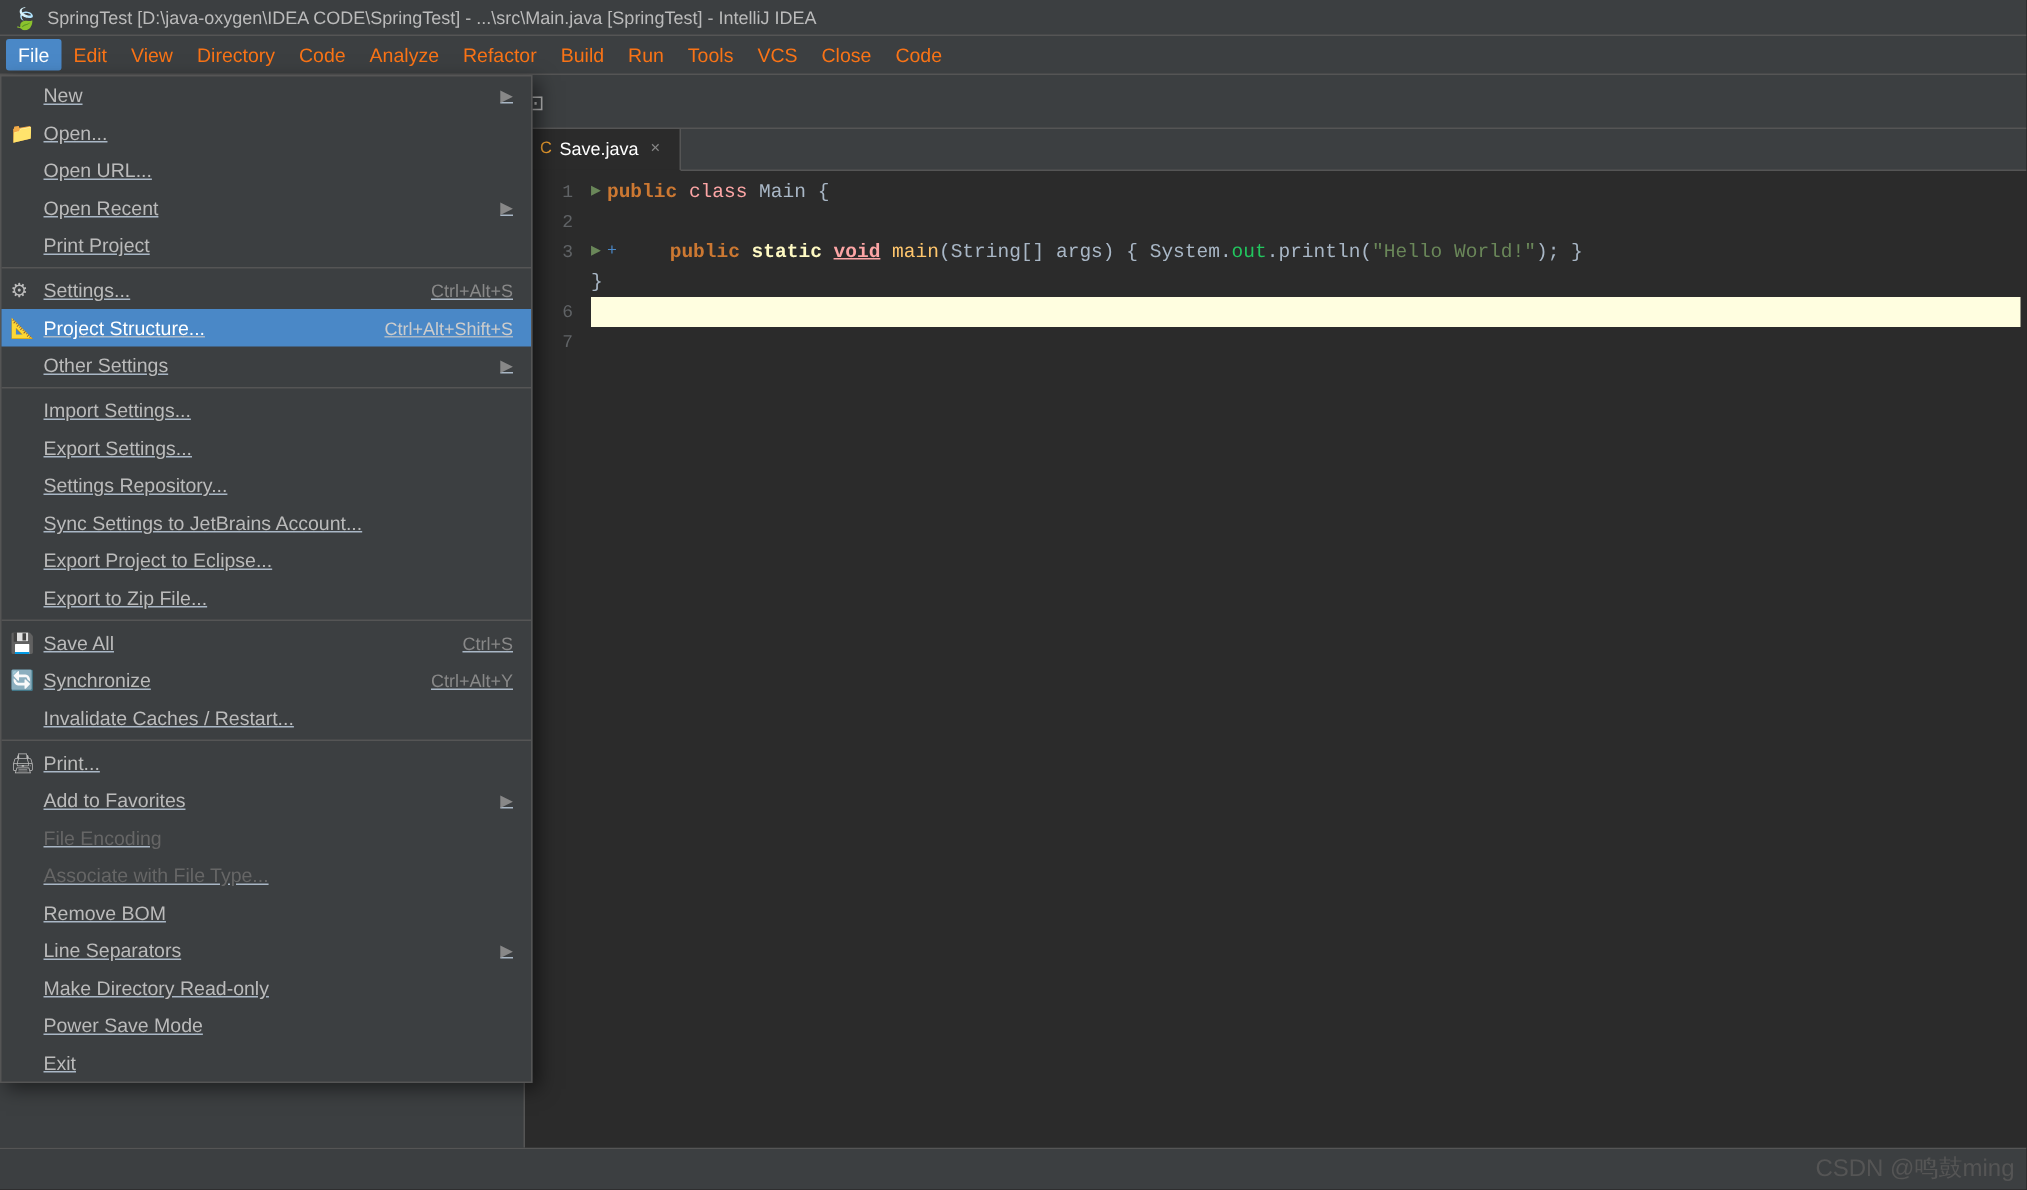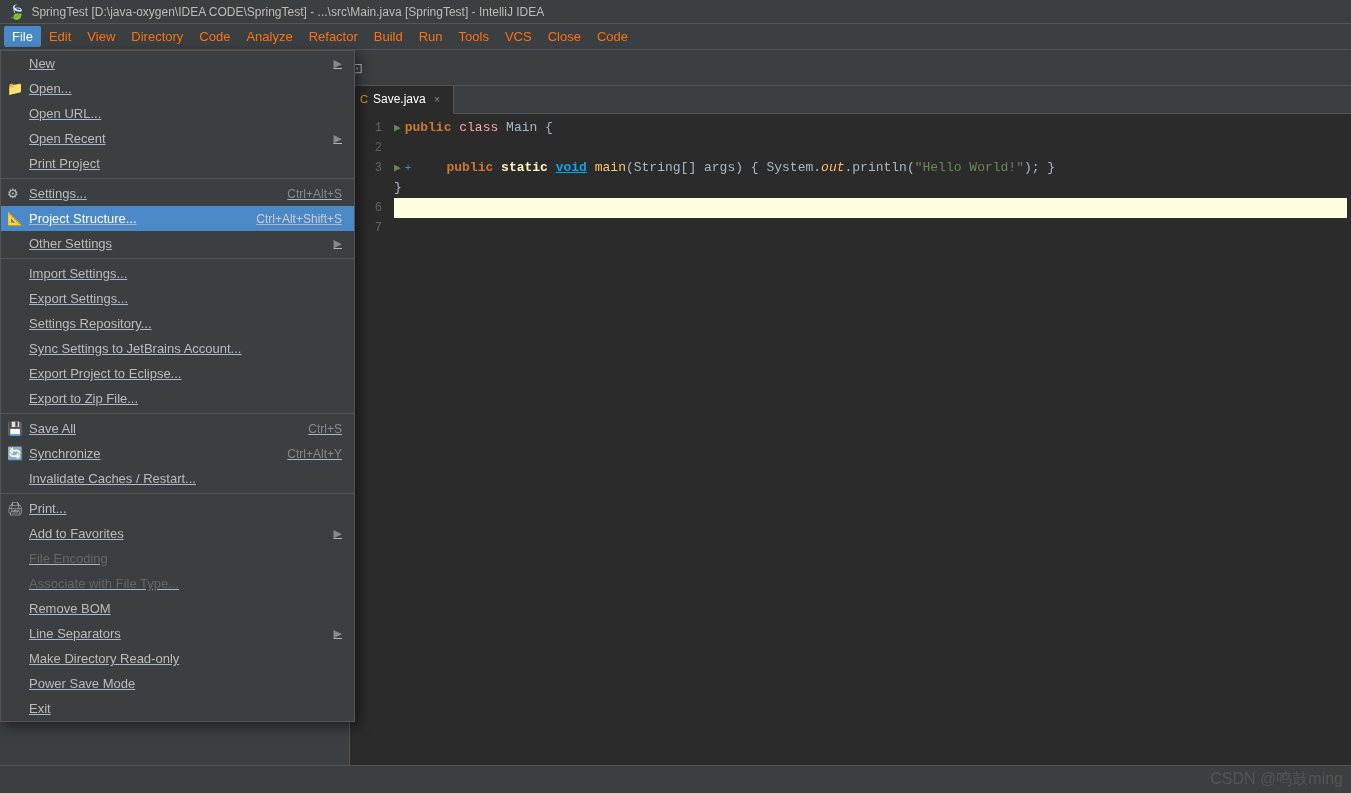--- a/index.html
+++ b/index.html
@@ -228,26 +228,26 @@
       font-size: 11px;
     }
     .gutter-icon {
       color: #4a88c7;
       font-size: 11px;
       margin-right: 4px;
     }
     .kw-public { color: #cc7832; font-weight: bold; }
     .kw-class { color: #fca5a5; font-weight: normal; }
     .kw-static { color: #fef9c3; font-weight: bold; }
-    .kw-void { color: #0ea5e9; font-weight: bold; text-decoration: underline; }
+    .kw-void { color: #fca5a5; font-weight: bold; text-decoration: underline; }
     .class-name { color: #a9b7c6; }
     .method-name { color: #ffc66d; }
     .type-name { color: #a9b7c6; }
     .string-lit { color: #6a8759; }
-    .sys-out { color: #fdba74; font-style: italic; }
+    .sys-out { color: #22c55e; }
     .brace { color: #a9b7c6; }
     .paren { color: #a9b7c6; }
 
     
     #status-bar {
       background: #3c3f41;
       border-top: 1px solid #555;
       height: 28px;
       display: flex;
       align-items: center;

